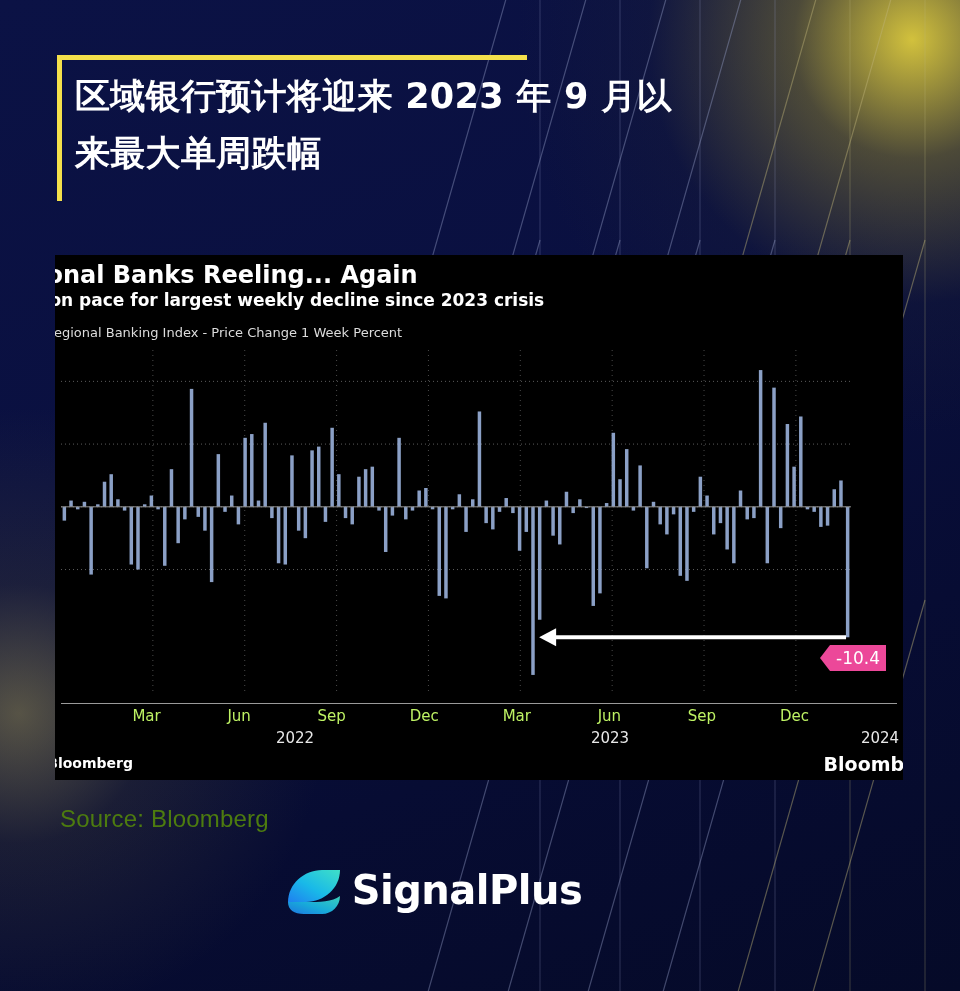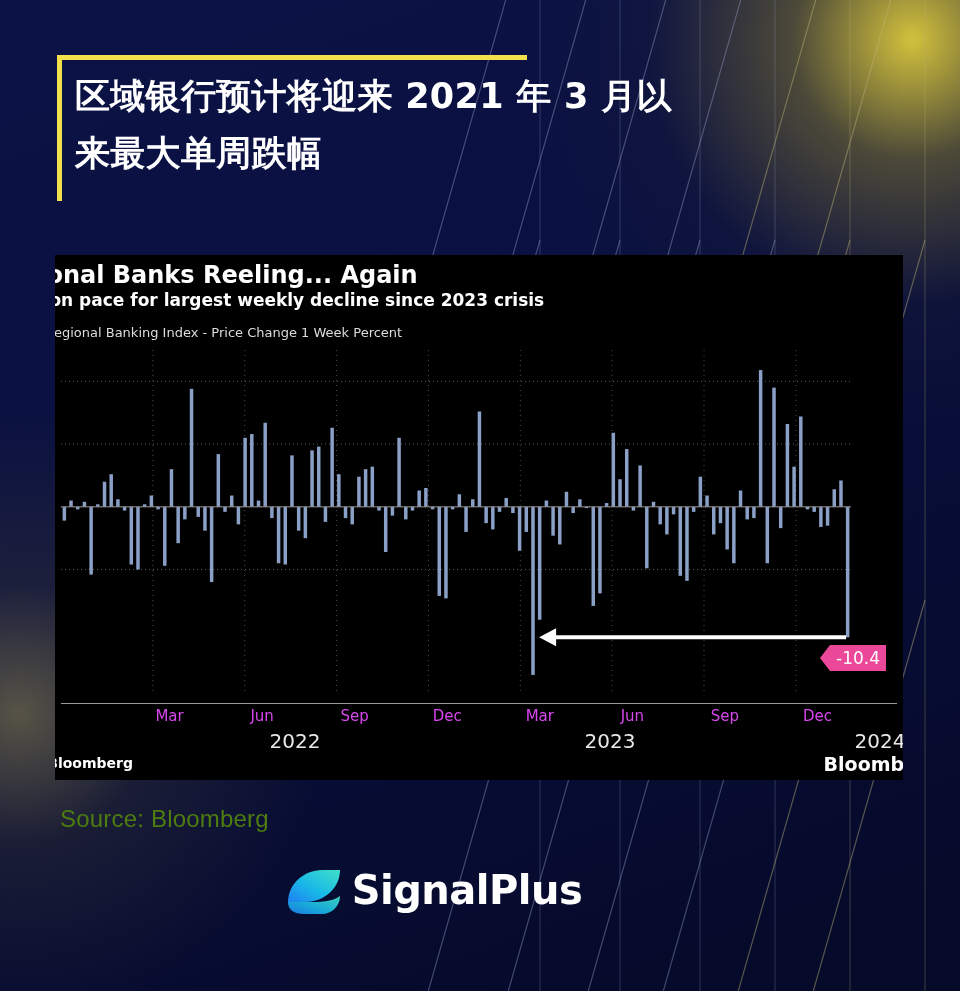--- a/index.html
+++ b/index.html
@@ -58,28 +58,27 @@
   }
   #plot{ position:absolute; left:6px; top:95px; width:790px; height:345px; }
   #yaxis-labels{ position:absolute; left:800px; top:95px; width:60px; height:345px; }
   .ytick{
     position:absolute; left:14px;
     color:#e8e8e8; font-family:"DejaVu Sans", sans-serif;
     font-size:15px; transform:translateY(-50%);
   }
   #xaxis{ position:absolute; left:0px; top:448px; width:848px; height:50px; }
   .xtick{
-    position:absolute; color:#d946ef;
+    position:absolute; color:#bef264;
     font-family:"DejaVu Sans", sans-serif; font-size:15px;
     transform:translateX(-50%);
-    margin-left:23px;
   }
   .xyear{
     position:absolute; top:26px; color:#e8e8e8;
-    font-family:"DejaVu Sans", sans-serif; font-size:20px;
+    font-family:"DejaVu Sans", sans-serif; font-size:15px;
     transform:translateX(-50%);
   }
   #bbg-source{
     position:absolute; left:-36px; top:500px;
     color:#ffffff; font-family:"DejaVu Sans", sans-serif;
     font-size:14px; font-weight:bold; white-space:nowrap;
   }
   #bbg-brand{
     position:absolute; right:-14px; top:498px;
     color:#ffffff; font-family:"DejaVu Sans", sans-serif;
@@ -134,21 +133,21 @@
     <line x1="850" y1="240" x2="730" y2="660" stroke="rgba(190,180,120,0.45)" stroke-width="1.2"></line>
     <line x1="850" y1="600" x2="730" y2="1020" stroke="rgba(190,180,120,0.45)" stroke-width="1.2"></line>
     <line x1="850" y1="-120" x2="850" y2="1100" stroke="rgba(190,180,120,0.30)" stroke-width="1"></line>
     <line x1="925" y1="-120" x2="805" y2="300" stroke="rgba(190,180,120,0.45)" stroke-width="1.2"></line>
     <line x1="925" y1="240" x2="805" y2="660" stroke="rgba(190,180,120,0.45)" stroke-width="1.2"></line>
     <line x1="925" y1="600" x2="805" y2="1020" stroke="rgba(190,180,120,0.45)" stroke-width="1.2"></line>
     <line x1="925" y1="-120" x2="925" y2="1100" stroke="rgba(190,180,120,0.30)" stroke-width="1"></line>
   </svg>
 
 <div id="headline-block"></div>
-<div id="headline-text">区域银行预计将迎来 2021 年 3 月以
+<div id="headline-text">区域银行预计将迎来 2023 年 9 月以
 来最大单周跌幅</div>
 
 <div id="chart-panel">
   <div class="bbg-title">gional Banks Reeling... Again</div>
   <div class="bbg-sub">ex on pace for largest weekly decline since 2023 crisis</div>
   <div class="bbg-series">/ Regional Banking Index - Price Change 1 Week Percent</div>
 
   <svg id="plot" viewBox="0 0 790 345" preserveAspectRatio="none">
       <line x1="0" x2="790" y1="31.363636363636374" y2="31.363636363636374" stroke="#5c5c5c" stroke-width="1" stroke-dasharray="1,3"></line>
       <line x1="0" x2="790" y1="94.0909090909091" y2="94.0909090909091" stroke="#5c5c5c" stroke-width="1" stroke-dasharray="1,3"></line>

